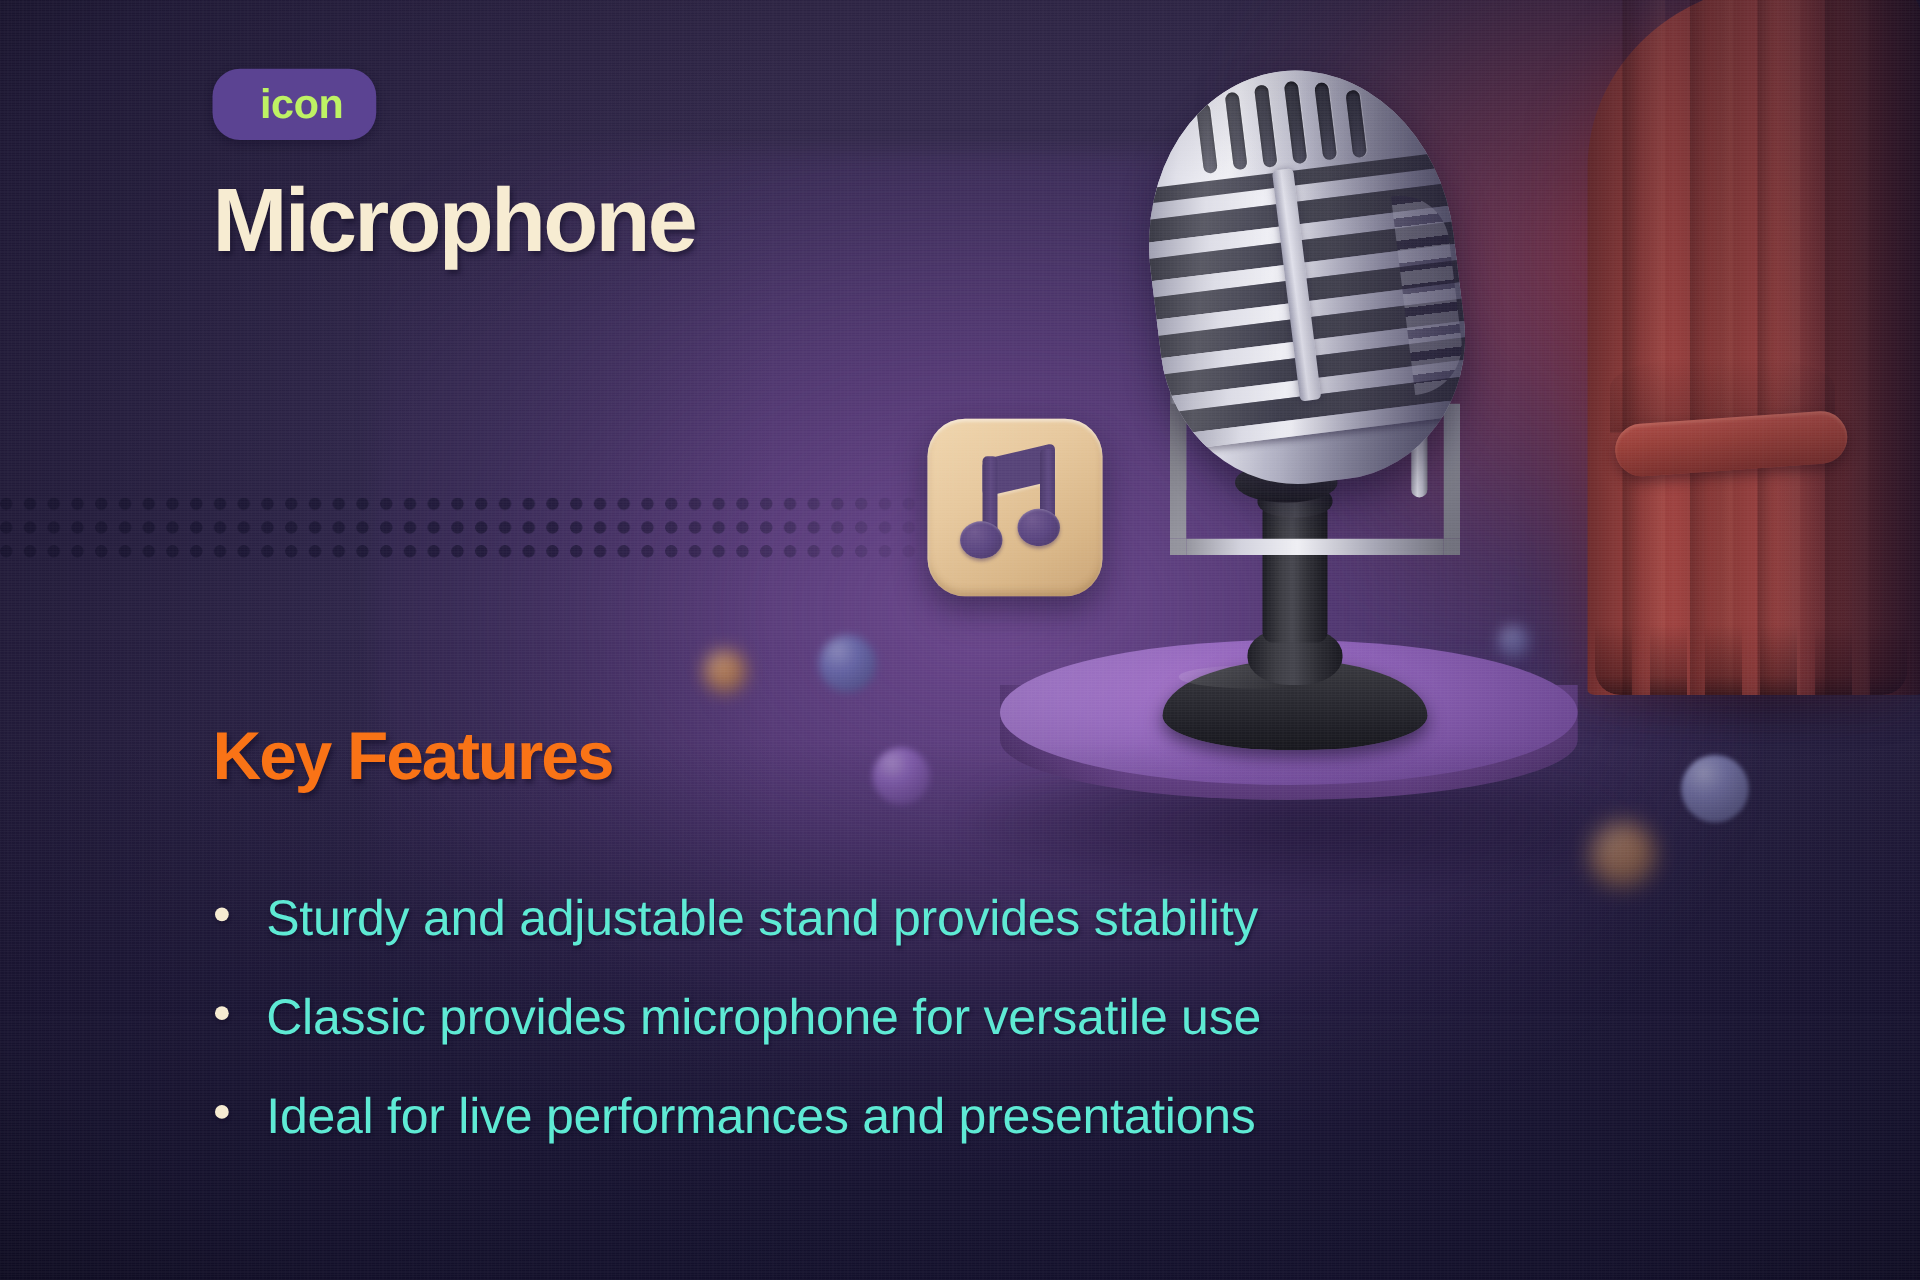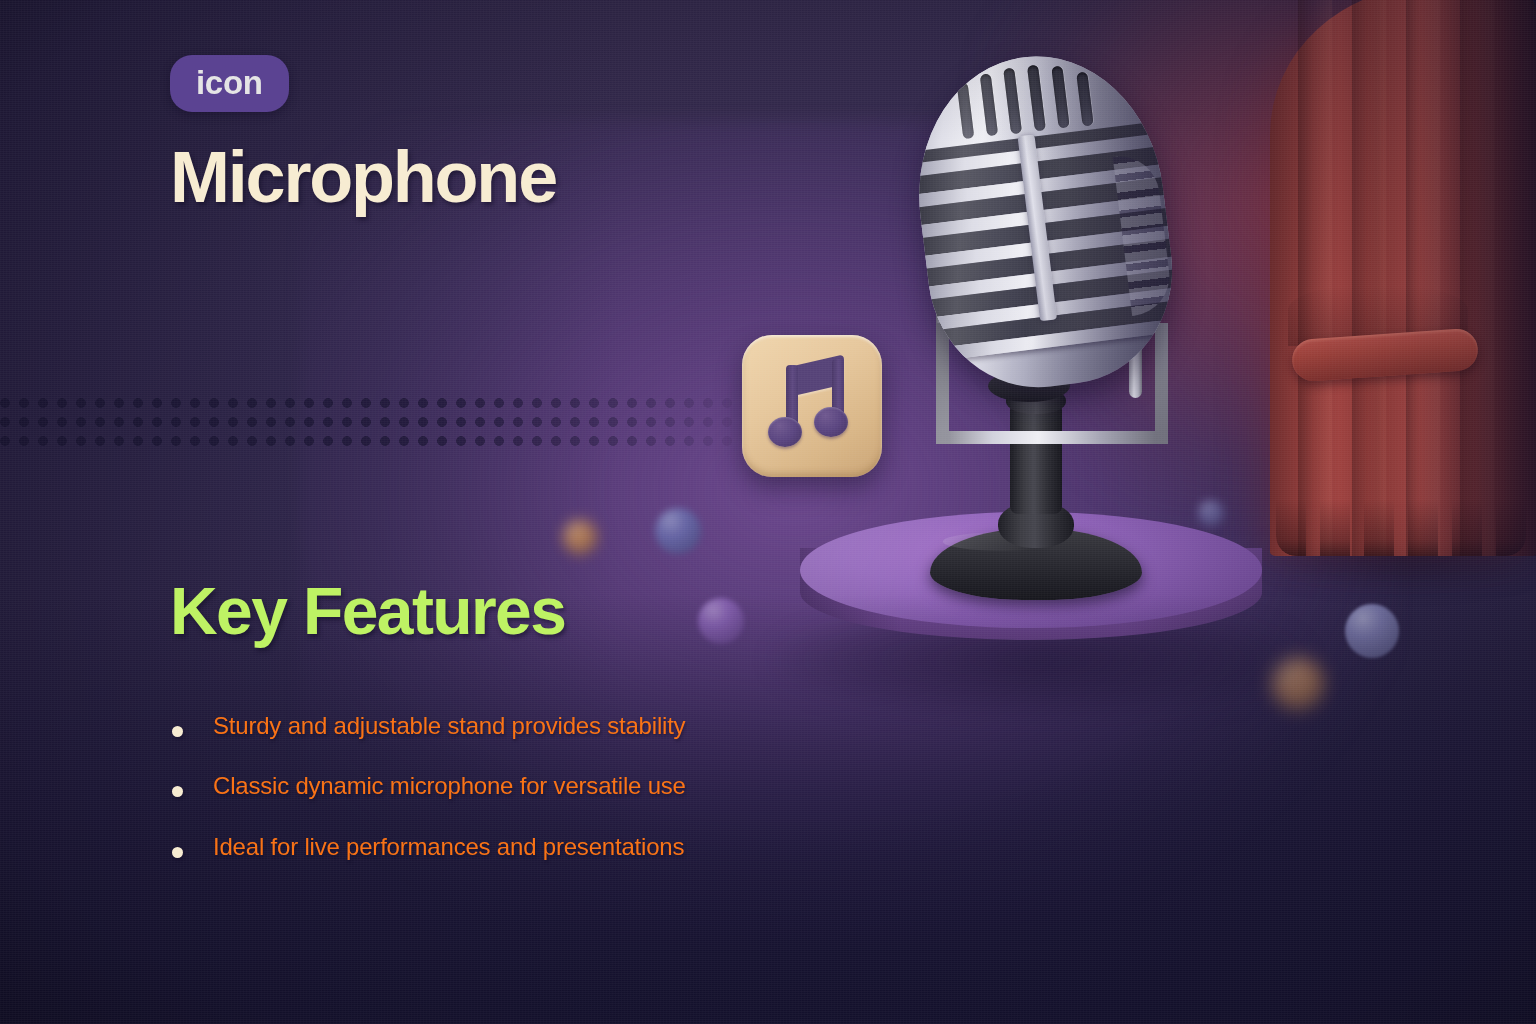--- a/index.html
+++ b/index.html
@@ -65,64 +65,64 @@
     background-size: 19px 19px;
     background-position: 0px 0px;
     -webkit-mask-image: linear-gradient(to right, rgba(0,0,0,1) 0%, rgba(0,0,0,1) 58%, rgba(0,0,0,0.55) 82%, rgba(0,0,0,0) 100%);
     mask-image: linear-gradient(to right, rgba(0,0,0,1) 0%, rgba(0,0,0,1) 58%, rgba(0,0,0,0.55) 82%, rgba(0,0,0,0) 100%);
   }
 
   
   .badge {
     position: absolute;
     left: 170px; top: 55px;
-    padding: 11px 26px 13px 26px;
+    padding: 11px 26px 13px 38px;
     background: #5b4392;
     border-radius: 22px;
-    color: #e5e5e5;
+    color: #bef264;
     font-size: 33px;
     font-weight: 700;
     letter-spacing: -0.3px;
     line-height: 1;
     box-shadow: 0 3px 8px rgba(15,10,34,0.35);
   }
   .title {
     position: absolute;
     left: 170px; top: 140px;
     width: 660px;
     color: #f7ecd2;
     font-size: 72px;
     font-weight: 700;
     line-height: 1.04;
     letter-spacing: -2.2px;
     text-shadow: 2px 3px 4px rgba(18,12,38,0.55);
   }
   .features-heading {
     position: absolute;
     left: 170px; top: 578px;
-    color: #bef264;
-    font-size: 66px;
+    color: #f97316;
+    font-size: 54px;
     font-weight: 700;
     letter-spacing: -1.6px;
     line-height: 1;
     text-shadow: 2px 3px 4px rgba(18,12,38,0.52);
   }
   .feature-list {
     position: absolute;
     left: 172px; top: 712px;
     width: 960px;
     margin: 0; padding: 0;
     list-style: none;
   }
   .feature-item {
     display: flex;
     align-items: flex-start;
     margin-bottom: 32px;
-    color: #f97316;
-    font-size: 24px;
+    color: #5eead4;
+    font-size: 40px;
     font-weight: 400;
     line-height: 1.18;
     letter-spacing: -0.2px;
     text-shadow: 1px 2px 3px rgba(18,12,38,0.5);
   }
   .feature-dot {
     flex: 0 0 auto;
     width: 11px; height: 11px;
     border-radius: 50%;
     background: #f7ecd2;
@@ -465,21 +465,21 @@
 
   <div class="features-heading">Key Features</div>
 
   <ul class="feature-list" id="feature-list">
       <li class="feature-item">
         <span class="feature-dot"></span>
         <span>Sturdy and adjustable stand provides stability</span>
       </li>
       <li class="feature-item">
         <span class="feature-dot"></span>
-        <span>Classic dynamic microphone for versatile use</span>
+        <span>Classic provides microphone for versatile use</span>
       </li>
       <li class="feature-item">
         <span class="feature-dot"></span>
         <span>Ideal for live performances and presentations</span>
       </li>
     </ul>
 
 </div>
 
 </body></html>

